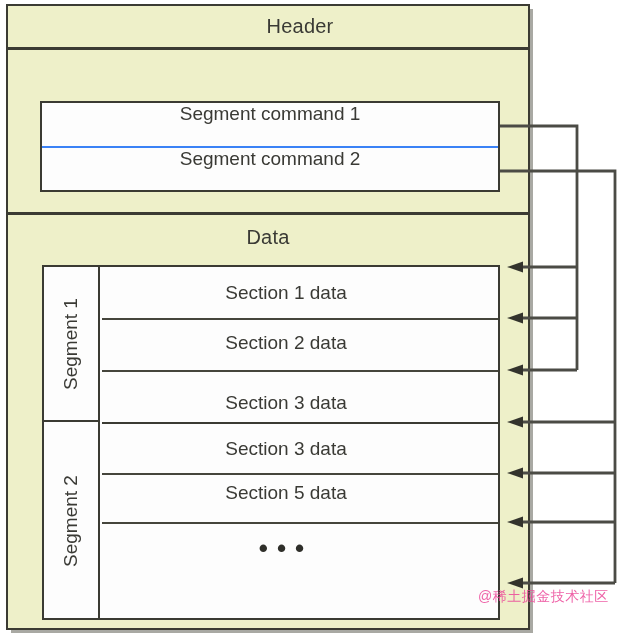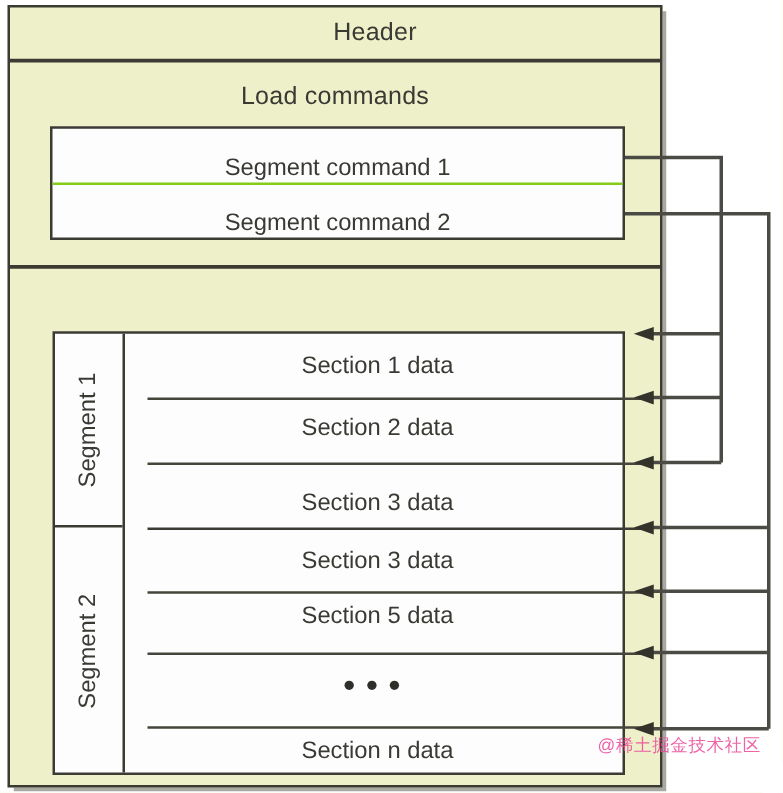--- a/index.html
+++ b/index.html
@@ -19,24 +19,24 @@
   }
   .divider {
     position:absolute; left:8px; width:520px; height:3px; background:#3b3b33;
   }
   .cmd-box {
     position:absolute; left:40px; top:101px; width:460px; height:91px;
     background:#fdfdfd; border:2px solid #3b3b33;
     display:flex; flex-direction:column;
   }
   .cmd-row {
-    flex:1; display:flex; align-items:flex-end; justify-content:center;
+    flex:1; display:flex; align-items:flex-start; justify-content:center;
     font-size:19px;
   }
-  .cmd-row.second { border-top:2px solid #84cc16; }
+  .cmd-row.second { border-top:2px solid #3b82f6; }
   .data-table {
     position:absolute; left:42px; top:265px; width:458px; height:355px;
     background:#fdfdfd; border:2px solid #3b3b33;
   }
   .seg-col {
     position:absolute; left:0; top:0; width:56px; height:351px;
     border-right:2px solid #3b3b33;
   }
   .seg-cell {
     position:absolute; left:0; width:54px;
@@ -44,21 +44,21 @@
   }
   .seg-cell.first { top:0; height:155px; border-bottom:2px solid #3b3b33; }
   .seg-cell.secnd { top:157px; height:194px; }
   .seg-cell span {
     transform:rotate(-90deg); white-space:nowrap; font-size:19px; color:#3a3a35;
   }
   .rows {
     position:absolute; left:58px; top:0; width:396px; height:351px;
   }
   .sec-row {
-    position:absolute; left:16px; width:396px;
+    position:absolute; left:0; width:396px;
     display:flex; align-items:center; justify-content:center;
     font-size:19px; padding-right:28px;
   }
   .sec-row.bordered { border-top:2px solid #45453c; }
   .sec-row.heavy { border-top:2px solid #3b3b33; }
   .sec-row.ellipsis-row {
     font-size:26px; font-weight:bold; letter-spacing:9px; color:#2f2f2a;
     padding-bottom:8px;
   }
   .connectors { position:absolute; left:0; top:0; pointer-events:none; }
@@ -74,53 +74,52 @@
 <div class="canvas">
 
   <div class="outer-box"></div>
 
   <div class="band-label" style="top:15px;margin-left:32px;">
     <span>Header</span>
   </div>
 
   <div class="divider" style="top:47px;"></div>
 
-  <div class="band-label" style="top:66px;">
-    <span>Load commands</span>
-  </div>
 
   <div class="cmd-box">
     <div class="cmd-row">
       <span>Segment command 1</span>
     </div>
     <div class="cmd-row second">
       <span>Segment command 2</span>
     </div>
   </div>
 
   <div class="divider" style="top:212px;"></div>
 
+  <div class="band-label" style="top:226px;">
+    <span>Data</span>
+  </div>
 
   <div class="data-table">
     <div class="seg-col">
       <div class="seg-cell first">
         <span>Segment 1</span>
       </div>
       <div class="seg-cell secnd">
         <span>Segment 2</span>
       </div>
     </div>
     <div class="rows">
       <div class="sec-row" style="top:0; height:51px;">Section 1 data</div>
       <div class="sec-row bordered" style="top:51px; height:47px;">Section 2 data</div>
       <div class="sec-row bordered" style="top:103px; height:64px;">Section 3 data</div>
       <div class="sec-row heavy" style="top:155px; height:51px;">Section 3 data</div>
       <div class="sec-row bordered" style="top:206px; height:37px;">Section 5 data</div>
       <div class="sec-row bordered ellipsis-row" style="top:255px; height:59px;">•••</div>
-      <div class="sec-row bordered" style="top:314px; height:37px;">Section n data</div>
     </div>
   </div>
 
   <svg class="connectors" width="626" height="634" viewBox="0 0 626 634">
     <g stroke="#4b4b45" stroke-width="2.8" fill="none">
 
       <polyline points="500,126 577,126 577,370"></polyline>
       <line x1="577" y1="267" x2="520" y2="267"></line>
       <line x1="577" y1="318" x2="520" y2="318"></line>
       <line x1="577" y1="370" x2="520" y2="370"></line>

